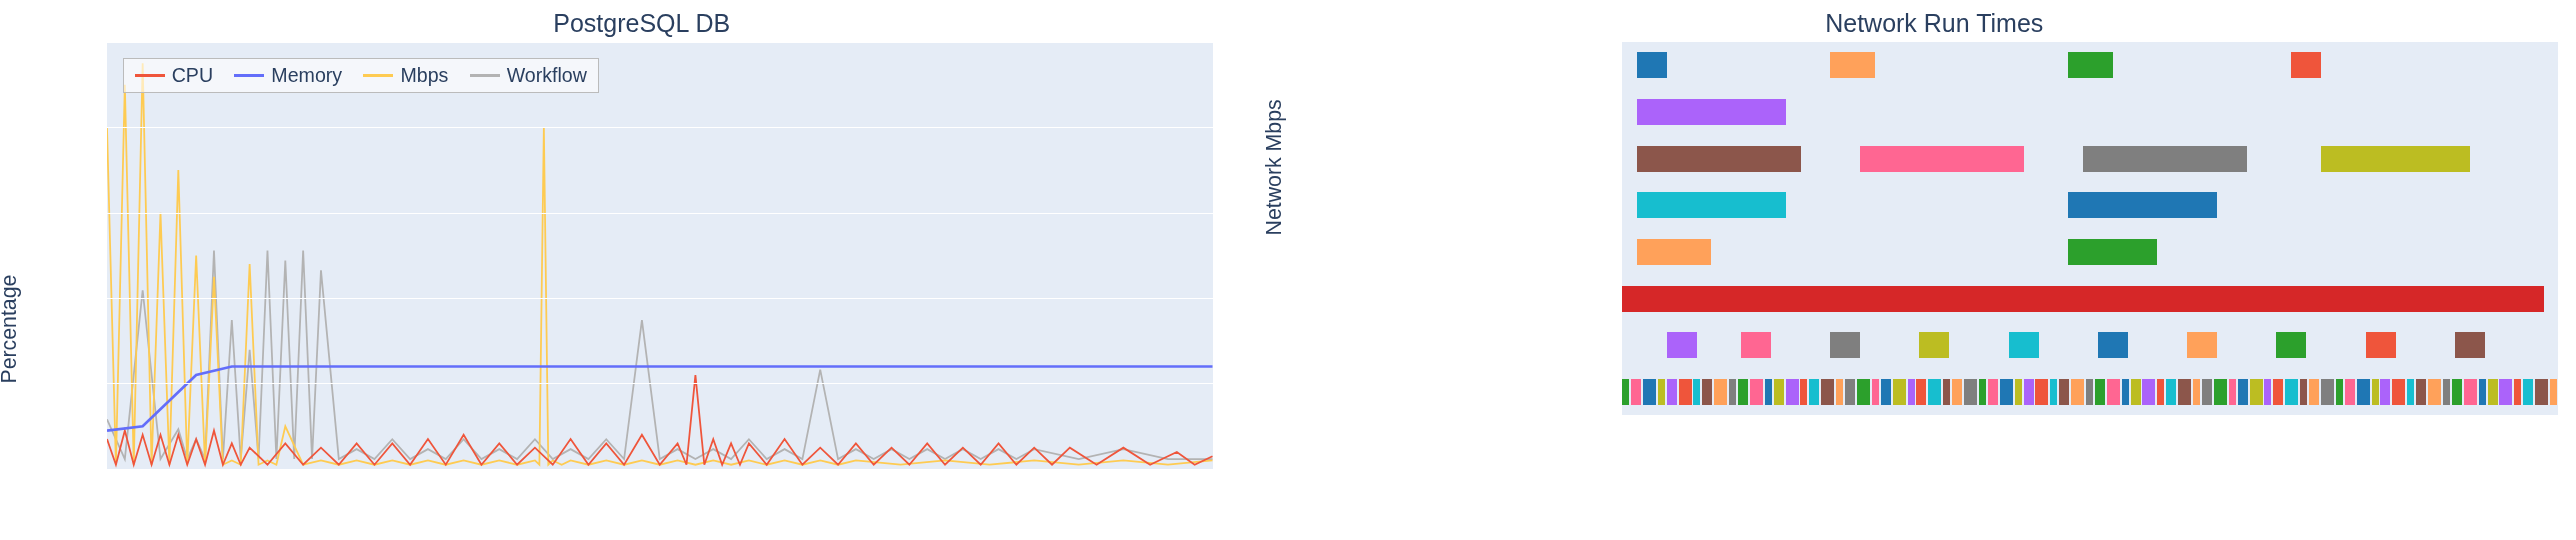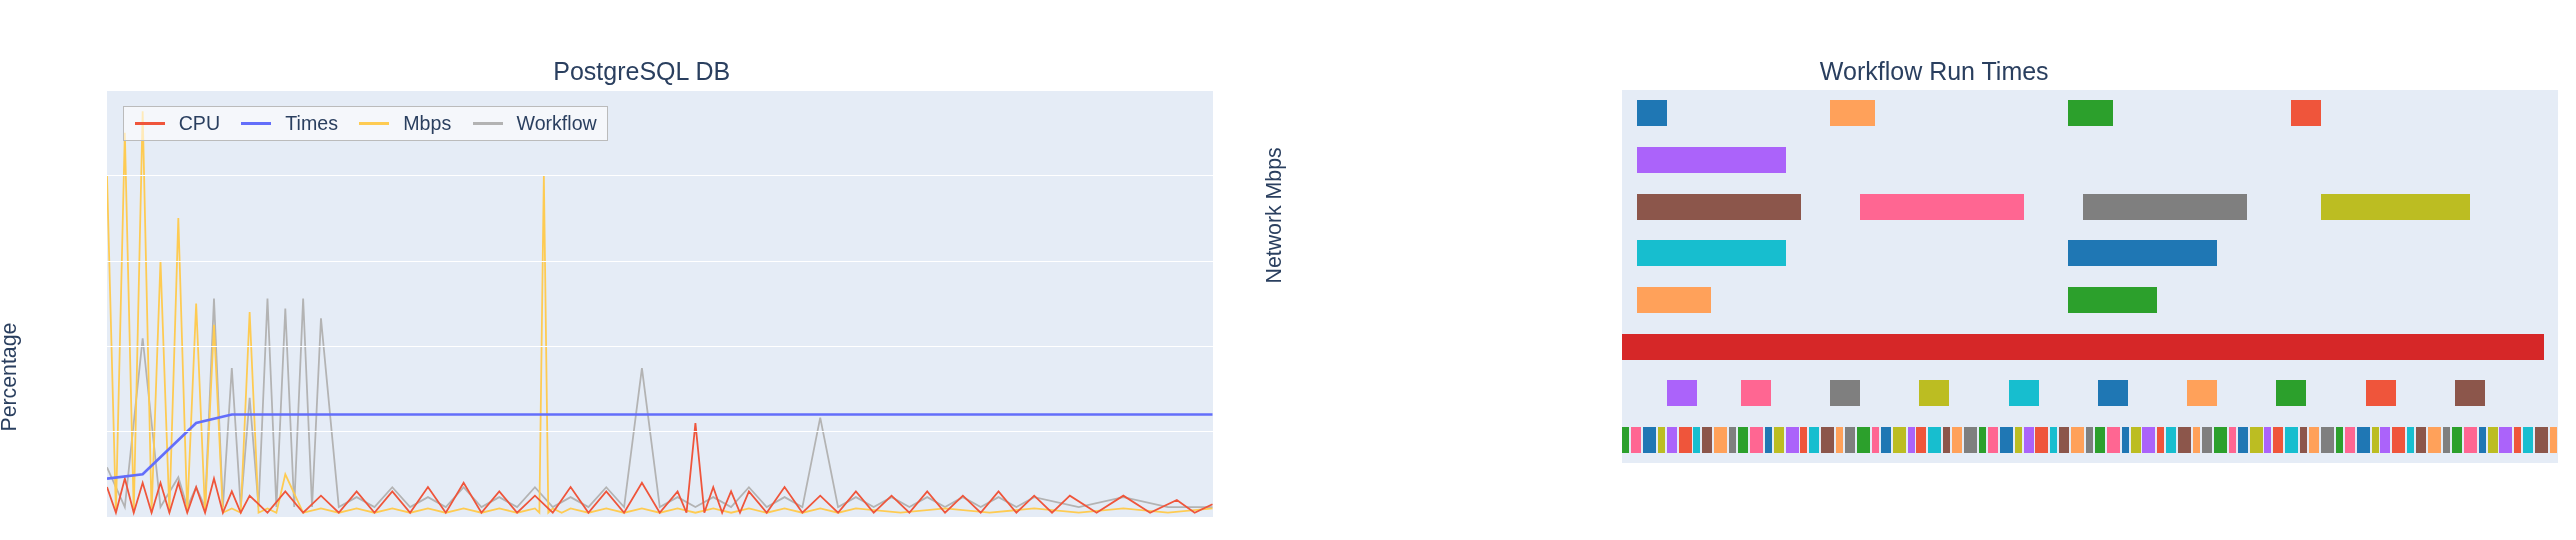--- a/index.html
+++ b/index.html
@@ -7,21 +7,20 @@
     padding: 9px;
     font-family: -apple-system, BlinkMacSystemFont, "Segoe UI", Arial, sans-serif;
     background: #fff;
     color: #333;
     width: 2576px;
     box-sizing: border-box;
   }
   .dashboard {
     display: flex;
     gap: 27px;
-    margin-top: 48px;
   }
   .panel {
     flex: 1;
     position: relative;
   }
   .chart-title {
     text-align: center;
     font-size: 25px;
     color: #2a3f5f;
     margin-bottom: 3.6px;
@@ -77,21 +76,21 @@
     font-size: 19.6px;
     display: flex;
     gap: 21.3px;
     align-items: center;
     top: 16px;
     left: 16px;
   }
   .legend-item {
     display: flex;
     align-items: center;
-    gap: 14px;
+    gap: 7px;
     color: #2a3f5f;
   }
   .legend-line {
     width: 30px;
     height: 3.6px;
   }
   svg.series {
     position: absolute;
     inset: 0;
     width: 100%;
@@ -119,21 +118,21 @@
             <path d="M0,446.4 L10.032258064516128,475.2 L20.064516129032256,436.8 L30.096774193548384,475.2 L40.12903225806451,441.6 L50.16129032258064,475.2 L60.193548387096776,441.6 L70.2258064516129,475.2 L80.25806451612902,441.6 L90.29032258064515,475.2 L100.32258064516128,446.4 L110.35483870967741,475.2 L120.38709677419355,436.8 L130.41935483870967,475.2 L140.4516129032258,451.2 L150.48387096774192,475.2 L160.51612903225805,456 L180.5806451612903,475.2 L200.64516129032256,451.2 L220.70967741935482,475.2 L240.7741935483871,456 L260.83870967741933,475.2 L280.9032258064516,451.2 L300.96774193548384,475.2 L321.0322580645161,451.2 L341.0967741935484,475.2 L361.16129032258067,446.4 L381.2258064516129,475.2 L401.2903225806451,441.6 L421.35483870967744,475.2 L441.4193548387097,451.2 L461.48387096774195,475.2 L481.5483870967742,456 L501.61290322580646,475.2 L521.6774193548388,446.4 L541.741935483871,475.2 L561.8064516129032,451.2 L581.8709677419355,475.2 L601.9354838709678,441.6 L622,475.2 L642.0645161290322,451.2 L652.0967741935483,475.2 L662.1290322580645,374.4 L672.1612903225806,475.2 L682.1935483870967,446.4 L692.2258064516129,475.2 L702.2580645161291,451.2 L712.2903225806452,475.2 L722.3225806451613,451.2 L742.3870967741937,475.2 L762.4516129032259,446.4 L782.516129032258,475.2 L802.5806451612902,456 L822.6451612903224,475.2 L842.7096774193548,451.2 L862.7741935483871,475.2 L882.8387096774194,456 L902.9032258064517,475.2 L922.9677419354839,451.2 L943.0322580645161,475.2 L963.0967741935484,456 L983.1612903225806,475.2 L1003.2258064516128,451.2 L1023.2903225806451,475.2 L1043.3548387096776,456 L1063.4193548387098,475.2 L1083.483870967742,456 L1113.5806451612902,475.2 L1143.6774193548385,456 L1173.774193548387,475.2 L1203.8709677419356,460.8 L1223.9354838709678,475.2 L1244,465.6" fill="none" stroke="#EF553B" stroke-width="2"></path>
             <path d="M0,436.8 L40.12903225806451,432 L100.32258064516128,374.4 L140.4516129032258,364.8 L1244,364.8" fill="none" stroke="#636efa" stroke-width="3"></path>
           </svg>
         <div class="legend">
             <div class="legend-item">
               <div class="legend-line" style="background: rgb(239, 85, 59);"></div>
               <span>CPU</span>
             </div>
             <div class="legend-item">
               <div class="legend-line" style="background: rgb(99, 110, 250);"></div>
-              <span>Times</span>
+              <span>Memory</span>
             </div>
             <div class="legend-item">
               <div class="legend-line" style="background: rgb(254, 203, 82);"></div>
               <span>Mbps</span>
             </div>
             <div class="legend-item">
               <div class="legend-line" style="background: rgb(179, 179, 179);"></div>
               <span>Workflow</span>
             </div>
           </div>
@@ -141,21 +140,21 @@
           <div class="gridline-h" style="top: 256px;"></div>
           <div class="gridline-h" style="top: 171px;"></div>
           <div class="gridline-h" style="top: 85px;"></div>
           <div class="gridline-h" style="top: 0px;"></div>
         </div>
       <div class="ylabel-right">Network Mbps</div>
     </div>
   </div>
 
   <div class="panel">
-    <div class="chart-title">Workflow Run Times</div>
+    <div class="chart-title">Network Run Times</div>
     <div style="position:relative;">
       <div id="plot-right" class="plot-area">
       <div class="gantt-bar" style="top: 10.5px; height: 26px; left: 15px; width: 30px; background: rgb(31, 119, 180);"></div>
           <div class="gantt-bar" style="top: 10.5px; height: 26px; left: 208px; width: 45px; background: rgb(255, 161, 90);"></div>
           <div class="gantt-bar" style="top: 10.5px; height: 26px; left: 446px; width: 45px; background: rgb(44, 160, 44);"></div>
           <div class="gantt-bar" style="top: 10.5px; height: 26px; left: 669px; width: 30px; background: rgb(239, 85, 59);"></div>
           <div class="gantt-bar" style="top: 57px; height: 26px; left: 15px; width: 149px; background: rgb(171, 99, 250);"></div>
           <div class="gantt-bar" style="top: 104px; height: 26px; left: 15px; width: 164px; background: rgb(140, 86, 75);"></div>
           <div class="gantt-bar" style="top: 104px; height: 26px; left: 238px; width: 164px; background: rgb(255, 102, 146);"></div>
           <div class="gantt-bar" style="top: 104px; height: 26px; left: 461px; width: 164px; background: rgb(127, 127, 127);"></div>

